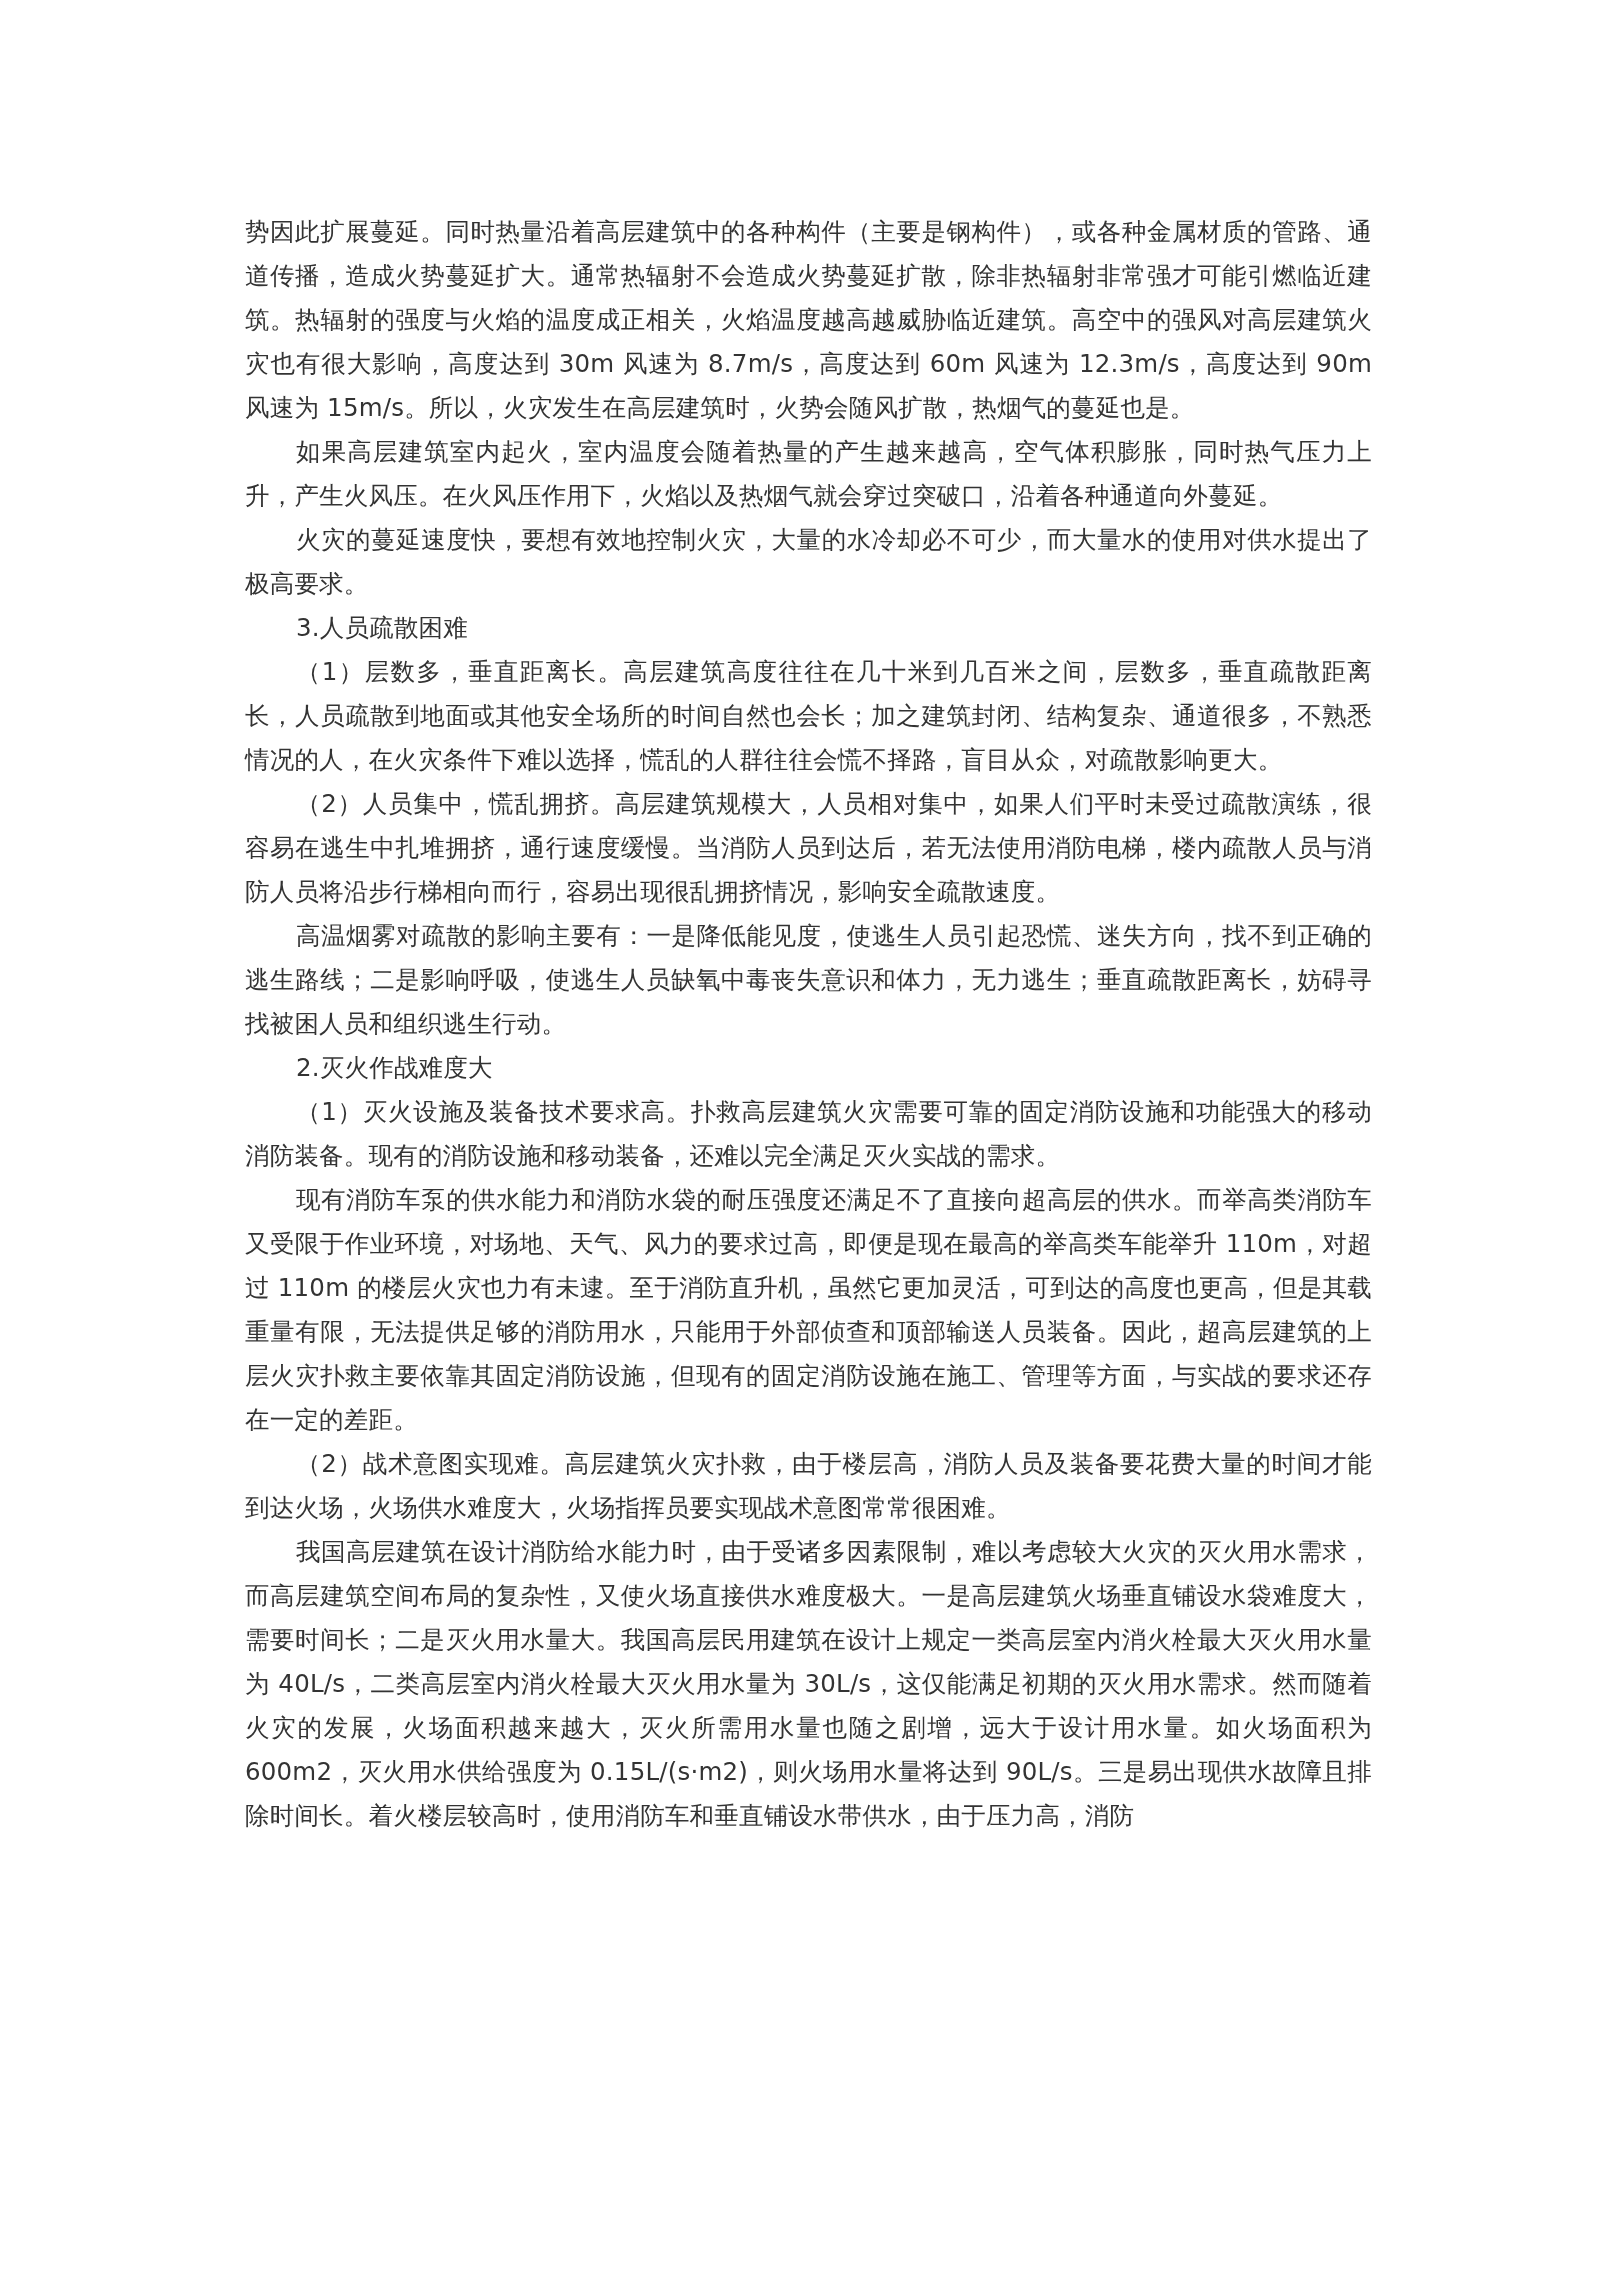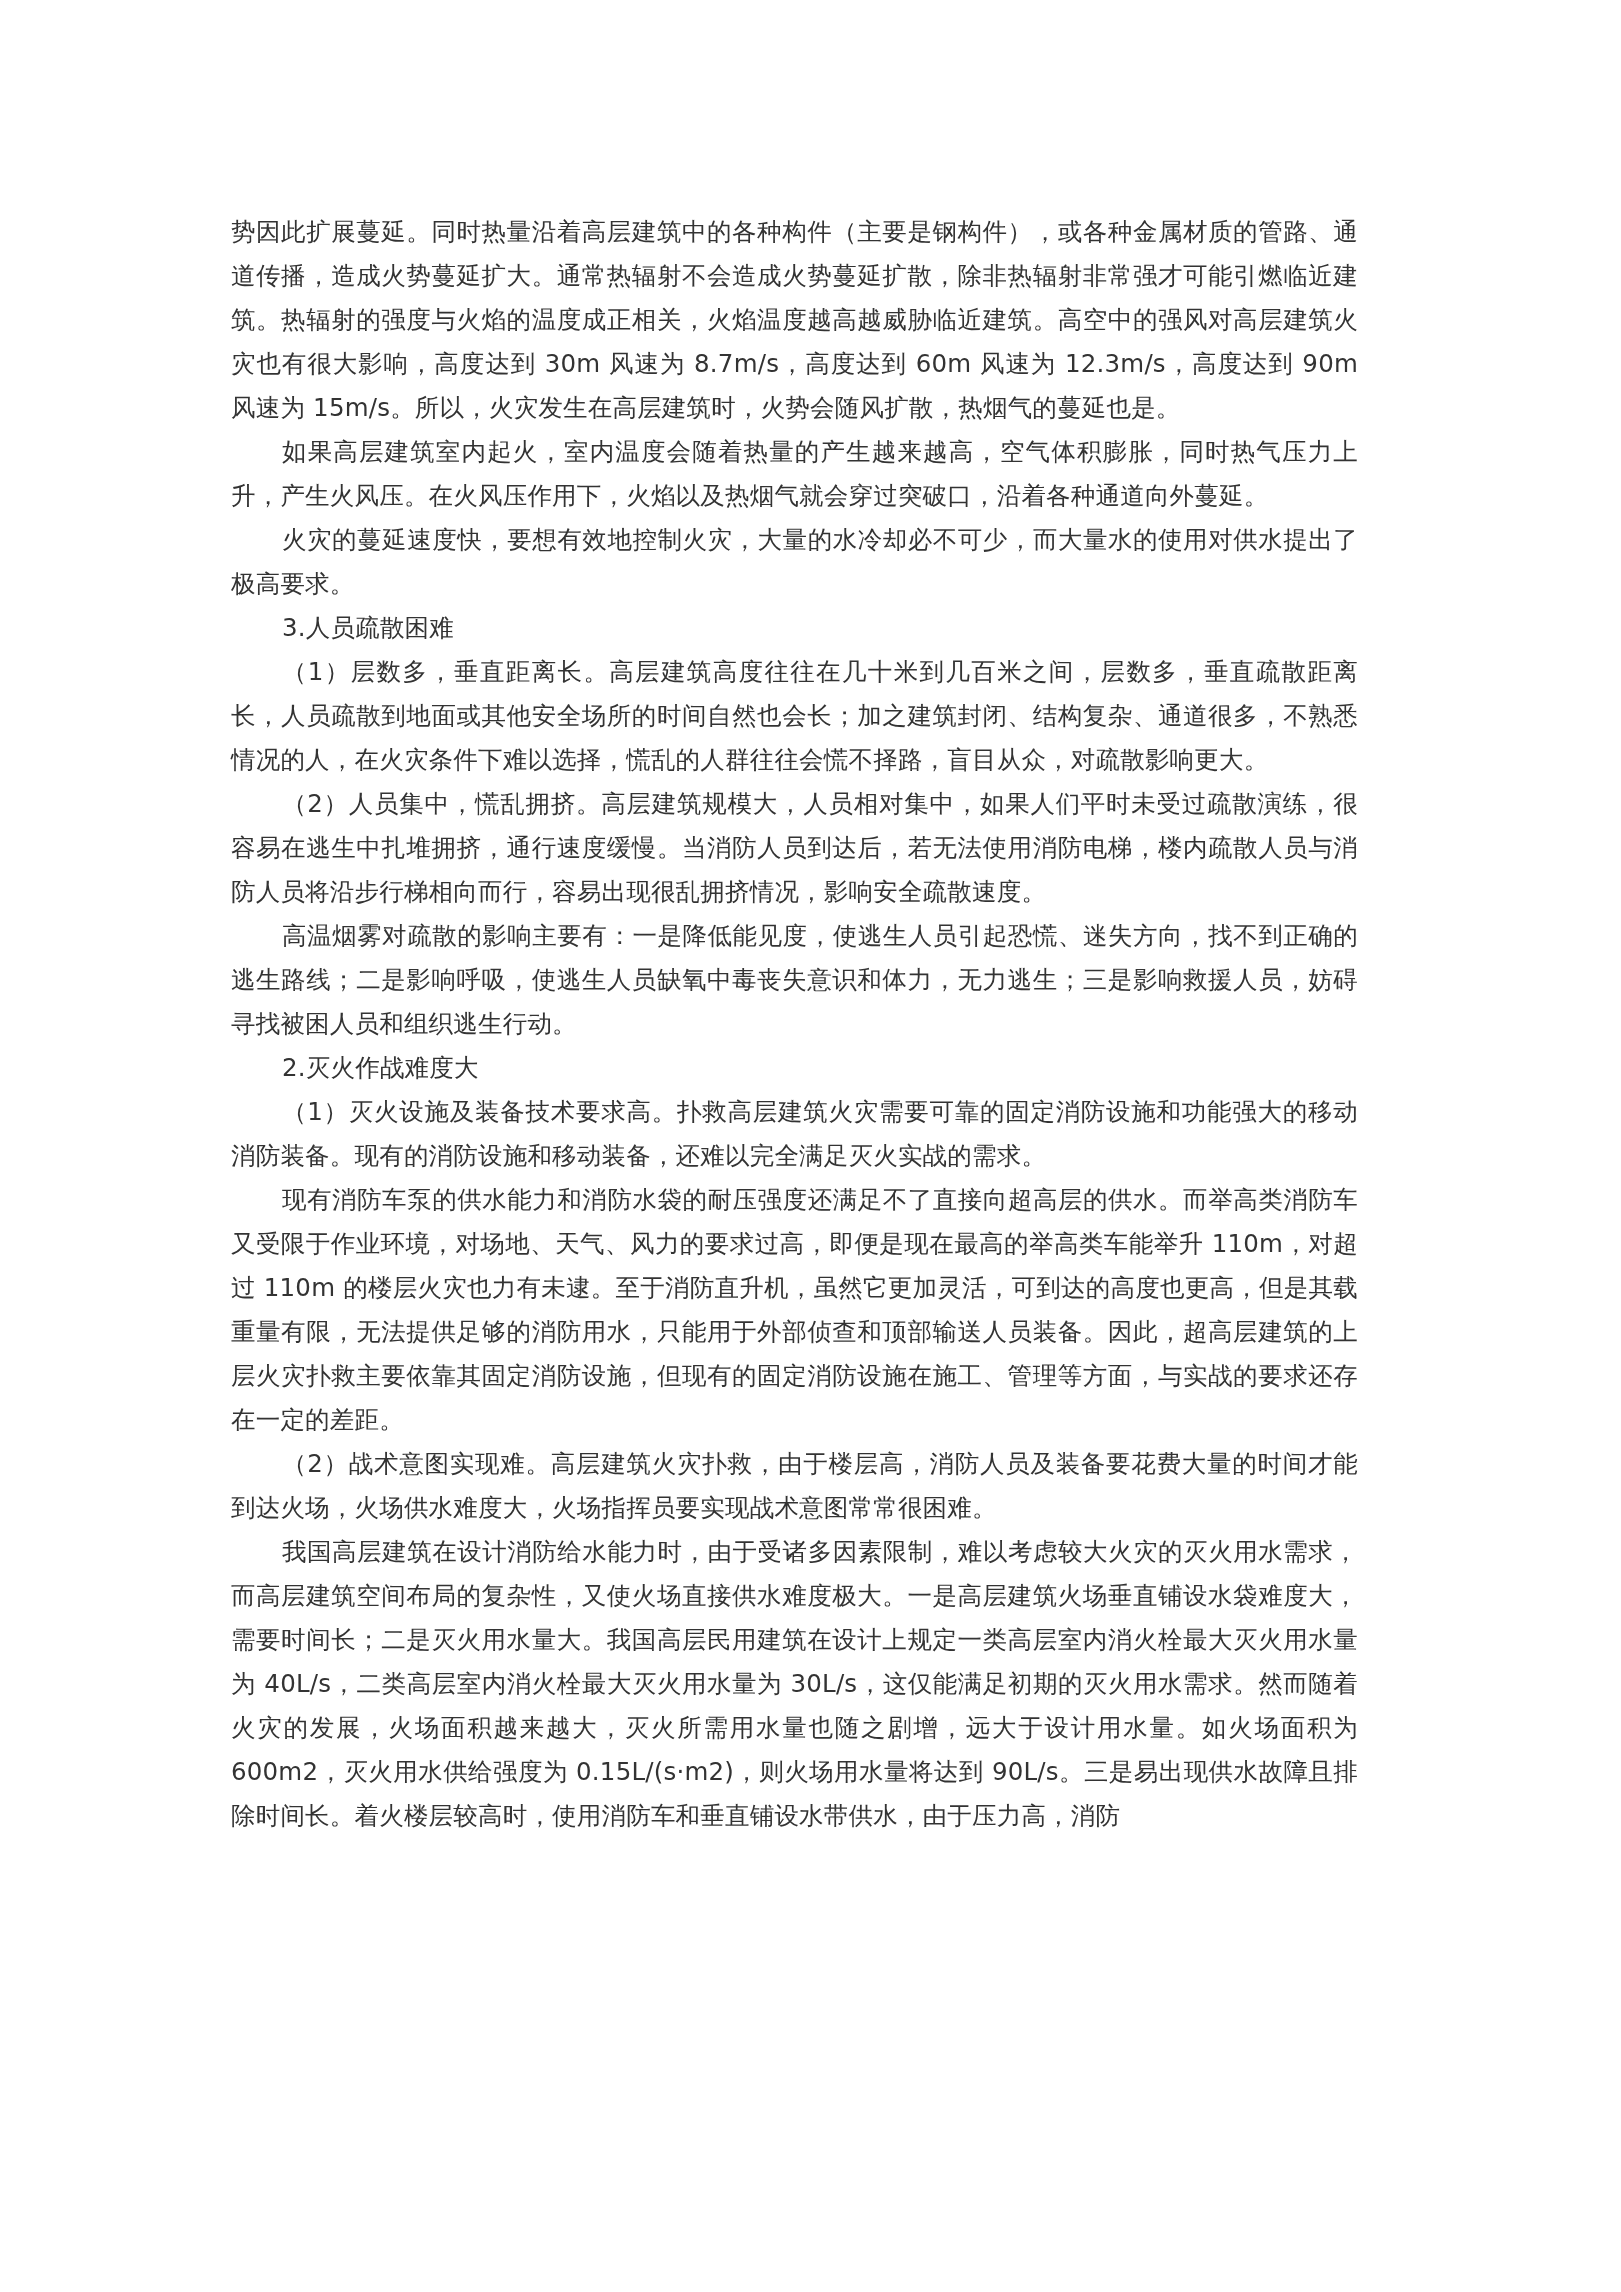--- a/index.html
+++ b/index.html
@@ -1,19 +1,19 @@
 <!DOCTYPE html>
 <html><head>
 <meta charset="utf-8">
 <style>
   html, body { margin: 0; padding: 0; background: #ffffff; }
   body { width: 1621px; height: 2293px; position: relative; overflow: hidden; }
   .page {
     position: absolute;
-    left: 231px;
+    left: 245px;
     top: 210px;
     width: 1127px;
     font-family: "DejaVu Sans", "Liberation Sans", sans-serif;
     font-size: 24.5px;
     line-height: 44px;
     color: #333333;
     text-align: justify;
     letter-spacing: 0.2px;
   }
   .page p { margin: 0; padding: 0; }
@@ -23,20 +23,20 @@
 </head>
 <body>
 
 <div class="page">
   <p>势因此扩展蔓延。同时热量沿着高层建筑中的各种构件（主要是钢构件），或各种金属材质的管路、通道传播，造成火势蔓延扩大。通常热辐射不会造成火势蔓延扩散，除非热辐射非常强才可能引燃临近建筑。热辐射的强度与火焰的温度成正相关，火焰温度越高越威胁临近建筑。高空中的强风对高层建筑火灾也有很大影响，高度达到 30m 风速为 8.7m/s，高度达到 60m 风速为 12.3m/s，高度达到 90m 风速为 15m/s。所以，火灾发生在高层建筑时，火势会随风扩散，热烟气的蔓延也是。</p>
   <p class="indent">如果高层建筑室内起火，室内温度会随着热量的产生越来越高，空气体积膨胀，同时热气压力上升，产生火风压。在火风压作用下，火焰以及热烟气就会穿过突破口，沿着各种通道向外蔓延。</p>
   <p class="indent">火灾的蔓延速度快，要想有效地控制火灾，大量的水冷却必不可少，而大量水的使用对供水提出了极高要求。</p>
   <p class="indent">3.人员疏散困难</p>
   <p class="indent-sub">（1）层数多，垂直距离长。高层建筑高度往往在几十米到几百米之间，层数多，垂直疏散距离长，人员疏散到地面或其他安全场所的时间自然也会长；加之建筑封闭、结构复杂、通道很多，不熟悉情况的人，在火灾条件下难以选择，慌乱的人群往往会慌不择路，盲目从众，对疏散影响更大。</p>
   <p class="indent-sub">（2）人员集中，慌乱拥挤。高层建筑规模大，人员相对集中，如果人们平时未受过疏散演练，很容易在逃生中扎堆拥挤，通行速度缓慢。当消防人员到达后，若无法使用消防电梯，楼内疏散人员与消防人员将沿步行梯相向而行，容易出现很乱拥挤情况，影响安全疏散速度。</p>
-  <p class="indent">高温烟雾对疏散的影响主要有：一是降低能见度，使逃生人员引起恐慌、迷失方向，找不到正确的逃生路线；二是影响呼吸，使逃生人员缺氧中毒丧失意识和体力，无力逃生；三是影响救援人员，妨碍寻找被困人员和组织逃生行动。</p>
+  <p class="indent">高温烟雾对疏散的影响主要有：一是降低能见度，使逃生人员引起恐慌、迷失方向，找不到正确的逃生路线；二是影响呼吸，使逃生人员缺氧中毒丧失意识和体力，无力逃生；垂直疏散距离长，妨碍寻找被困人员和组织逃生行动。</p>
   <p class="indent">2.灭火作战难度大</p>
   <p class="indent-sub">（1）灭火设施及装备技术要求高。扑救高层建筑火灾需要可靠的固定消防设施和功能强大的移动消防装备。现有的消防设施和移动装备，还难以完全满足灭火实战的需求。</p>
   <p class="indent">现有消防车泵的供水能力和消防水袋的耐压强度还满足不了直接向超高层的供水。而举高类消防车又受限于作业环境，对场地、天气、风力的要求过高，即便是现在最高的举高类车能举升 110m，对超过 110m 的楼层火灾也力有未逮。至于消防直升机，虽然它更加灵活，可到达的高度也更高，但是其载重量有限，无法提供足够的消防用水，只能用于外部侦查和顶部输送人员装备。因此，超高层建筑的上层火灾扑救主要依靠其固定消防设施，但现有的固定消防设施在施工、管理等方面，与实战的要求还存在一定的差距。</p>
   <p class="indent-sub">（2）战术意图实现难。高层建筑火灾扑救，由于楼层高，消防人员及装备要花费大量的时间才能到达火场，火场供水难度大，火场指挥员要实现战术意图常常很困难。</p>
   <p class="indent">我国高层建筑在设计消防给水能力时，由于受诸多因素限制，难以考虑较大火灾的灭火用水需求，而高层建筑空间布局的复杂性，又使火场直接供水难度极大。一是高层建筑火场垂直铺设水袋难度大，需要时间长；二是灭火用水量大。我国高层民用建筑在设计上规定一类高层室内消火栓最大灭火用水量为 40L/s，二类高层室内消火栓最大灭火用水量为 30L/s，这仅能满足初期的灭火用水需求。然而随着火灾的发展，火场面积越来越大，灭火所需用水量也随之剧增，远大于设计用水量。如火场面积为 600m2，灭火用水供给强度为 0.15L/(s·m2)，则火场用水量将达到 90L/s。三是易出现供水故障且排除时间长。着火楼层较高时，使用消防车和垂直铺设水带供水，由于压力高，消防</p>
 </div>
 
 
 </body></html>

